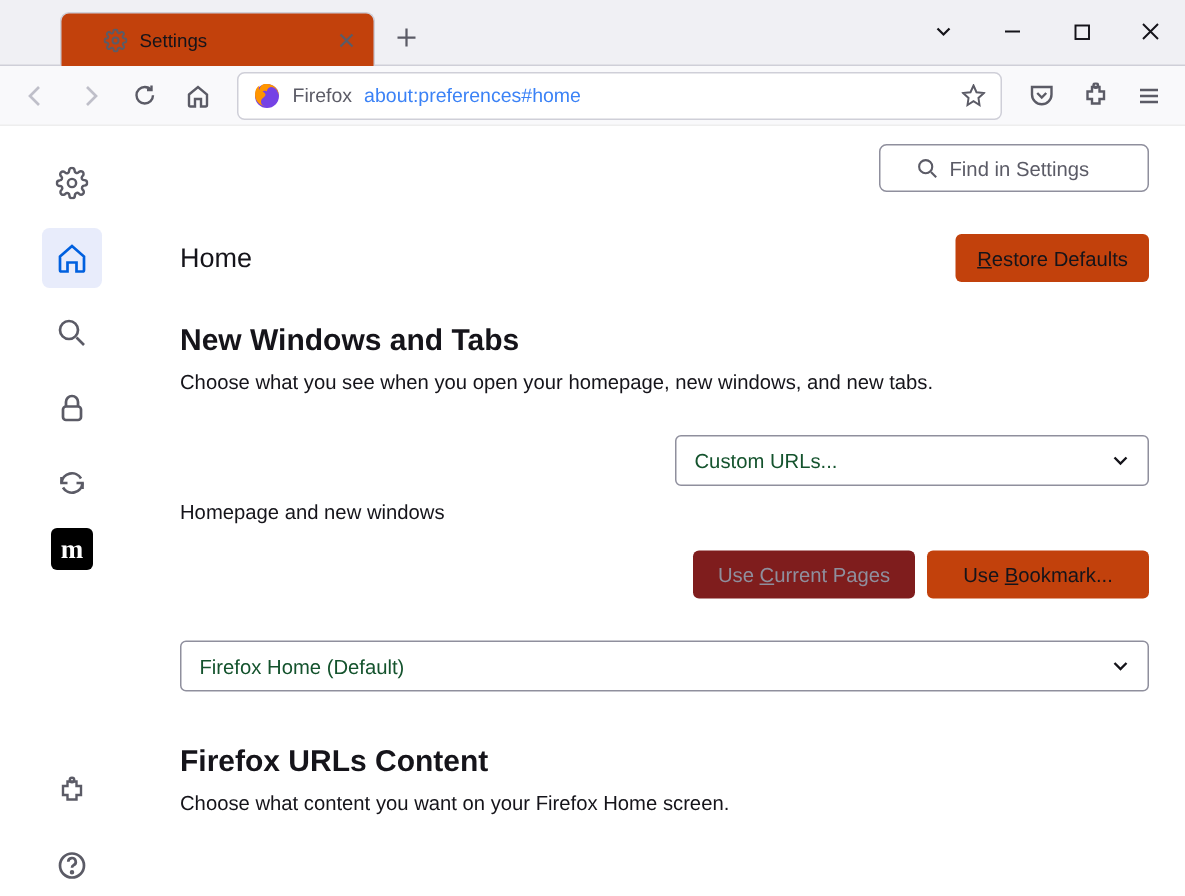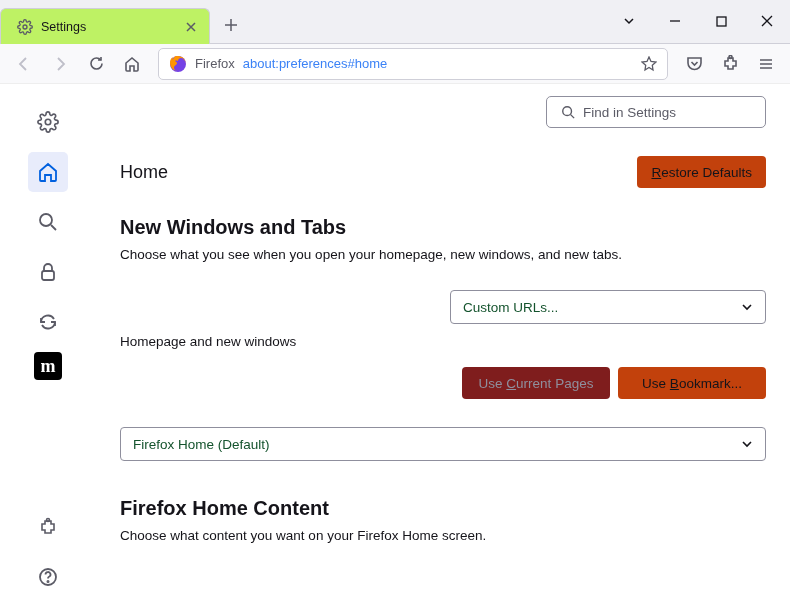--- a/index.html
+++ b/index.html
@@ -1,20 +1,20 @@
 <!DOCTYPE html>
 <html><head>
 <meta charset="utf-8">
 <style>
 * { margin: 0; padding: 0; box-sizing: border-box; font-family: "Segoe UI", Arial, sans-serif; }
 body { width: 790px; height: 597px; background: #fff; overflow: hidden; position: relative; }
 
 
 .titlebar { height: 44px; background: #f0f0f4; display: flex; align-items: flex-end; border-bottom: 1px solid #cfcfd8; }
-.tab { height: 36px; background: #bef264; border-radius: 6px 6px 0 0; display: flex; align-items: center; padding: 0 10px 0 16px; min-width: 210px; border: 1px solid #cfcfd8; border-bottom: none; position: relative; top: 1px; }
+.tab { margin-left: 40px; height: 36px; background: #c2410c; border-radius: 6px 6px 0 0; display: flex; align-items: center; padding: 0 10px 0 28px; min-width: 210px; border: 1px solid #cfcfd8; border-bottom: none; position: relative; top: 1px; }
 .tab .icon { width: 16px; height: 16px; margin-right: 8px; display:flex; align-items:center; justify-content:center; }
 .tab .label { font-size: 12.5px; color: #15141a; flex: 1; }
 .tab .close { width: 16px; height: 16px; display:flex; align-items:center; justify-content:center; color:#5b5b66; }
 .newtab { width: 30px; height: 30px; display:flex; align-items:center; justify-content:center; margin-left: 6px; margin-bottom:3px; color:#5b5b66; }
 .winctrls { margin-left: auto; display: flex; }
 .winctrls div { width: 46px; height: 44px; display:flex; align-items:center; justify-content:center; color:#15141a; }
 
 .toolbar { height: 40px; background: #f9f9fb; display: flex; align-items: center; padding: 0 8px; gap: 4px; border-bottom: 1px solid #eee; }
 .tbtn { width: 32px; height: 32px; display:flex; align-items:center; justify-content:center; color:#5b5b66; border-radius:4px; }
 .tbtn.disabled { color: #bfbfc9; }
@@ -26,21 +26,21 @@
 
 .content { display: flex; height: calc(597px - 84px); }
 .sidenav { width: 96px; display: flex; flex-direction: column; align-items: center; padding-top: 18px; gap: 10px; }
 .navitem { width: 40px; height: 40px; display:flex; align-items:center; justify-content:center; border-radius: 5px; color:#5b5b66; }
 .navitem.active { background:#e8ecfb; color:#0060df; }
 .navitem.m-icon { background:#000; color:#fff; font-weight:bold; font-family: Georgia, serif; font-size:18px; width:28px; height:28px; border-radius:4px; }
 .spacer { flex:1; }
 
 .main { flex: 1; padding: 12px 24px 0 24px; overflow: hidden; }
 .toprow { display:flex; justify-content:flex-end; margin-bottom: 28px; }
-.search-settings { width: 220px; height: 32px; border:1px solid #8f8f9d; border-radius: 5px; display:flex; align-items:center; padding:0 14px; color:#5b5b66; font-size:13.5px; }
+.search-settings { width: 180px; height: 32px; border:1px solid #8f8f9d; border-radius: 5px; display:flex; align-items:center; padding:0 24px; color:#5b5b66; font-size:13.5px; }
 .search-settings svg { margin-right: 8px; }
 
 .row-header { display:flex; align-items:center; justify-content:space-between; margin-bottom: 28px; }
 h1 { font-size: 18px; font-weight: 500; color:#15141a; }
 .btn { height: 32px; padding: 0 14px; background:#c2410c; border:none; border-radius:4px; font-size:13.5px; color:#15141a; display:flex; align-items:center; cursor:pointer; }
 .btn.disabled { color:#8f8f9d; background:#7f1d1d; }
 
 h2 { font-size: 20px; font-weight: 600; color:#15141a; margin-bottom: 8px; }
 .desc { font-size: 13.5px; color:#15141a; margin-bottom: 28px; }
 
@@ -261,16 +261,16 @@
       <div class="field-right">
         <div class="select">
           <span>Firefox Home (Default)</span>
           <svg width="12" height="12" viewBox="0 0 12 12" fill="none" stroke="#15141a" stroke-width="1.6">
               <path d="M2 4l4 4 4-4"></path>
             </svg>
         </div>
       </div>
     </div>
 
-    <h2>Firefox Home Content</h2>
+    <h2>Firefox URLs Content</h2>
     <p class="desc">Choose what content you want on your Firefox Home screen.</p>
   </div>
 </div>
 
 </body></html>

